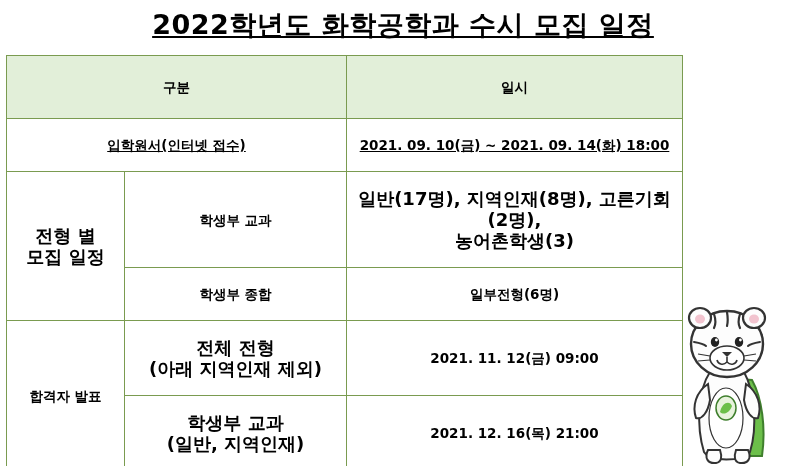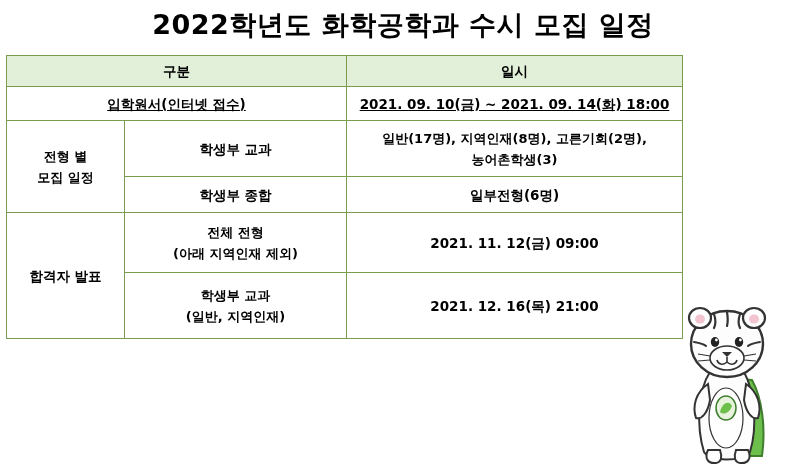--- a/index.html
+++ b/index.html
@@ -16,40 +16,41 @@
   }
   #page-title {
     text-align: center;
     font-size: 27px;
     font-weight: bold;
     color: #000000;
     letter-spacing: 0.5px;
     margin: 8px 0 0 0;
     padding: 0;
     line-height: 34px;
+    text-decoration: underline;
   }
   .table-wrap {
     position: absolute;
     left: 6px;
     top: 55px;
     width: 676px;
   }
   table.schedule {
     border-collapse: collapse;
     width: 676px;
     table-layout: fixed;
   }
   table.schedule td, table.schedule th {
     border: 1px solid #7a9b50;
     text-align: center;
     vertical-align: middle;
     font-size: 13.5px;
     font-weight: bold;
     color: #000000;
-    padding: 0 3px;
+    padding: 16px 3px;
     line-height: 20px;
   }
   thead th {
     background: #e2efd9;
     height: 30px;
     font-size: 14px;
   }
   .col-a { width: 118px; }
   .col-b { width: 222px; }
   .col-c { width: 336px; }
@@ -59,21 +60,21 @@
     font-size: 14px;
     margin-top: 32px;
   }
   .row-h-apply { height: 34px; text-decoration: underline; }
   .row-h-1 { height: 56px; }
   .row-h-2 { height: 36px; }
   .row-h-3 { height: 60px; }
   .row-h-4 { height: 66px; }
   .sub-line {
     display: block;
-    font-size: 13px;
+    font-size: 18px;
     line-height: 21px;
   }
   .tiger {
     position: absolute;
     right: 8px;
     bottom: 0px;
     width: 140px;
     height: 180px;
   }
 </style>

